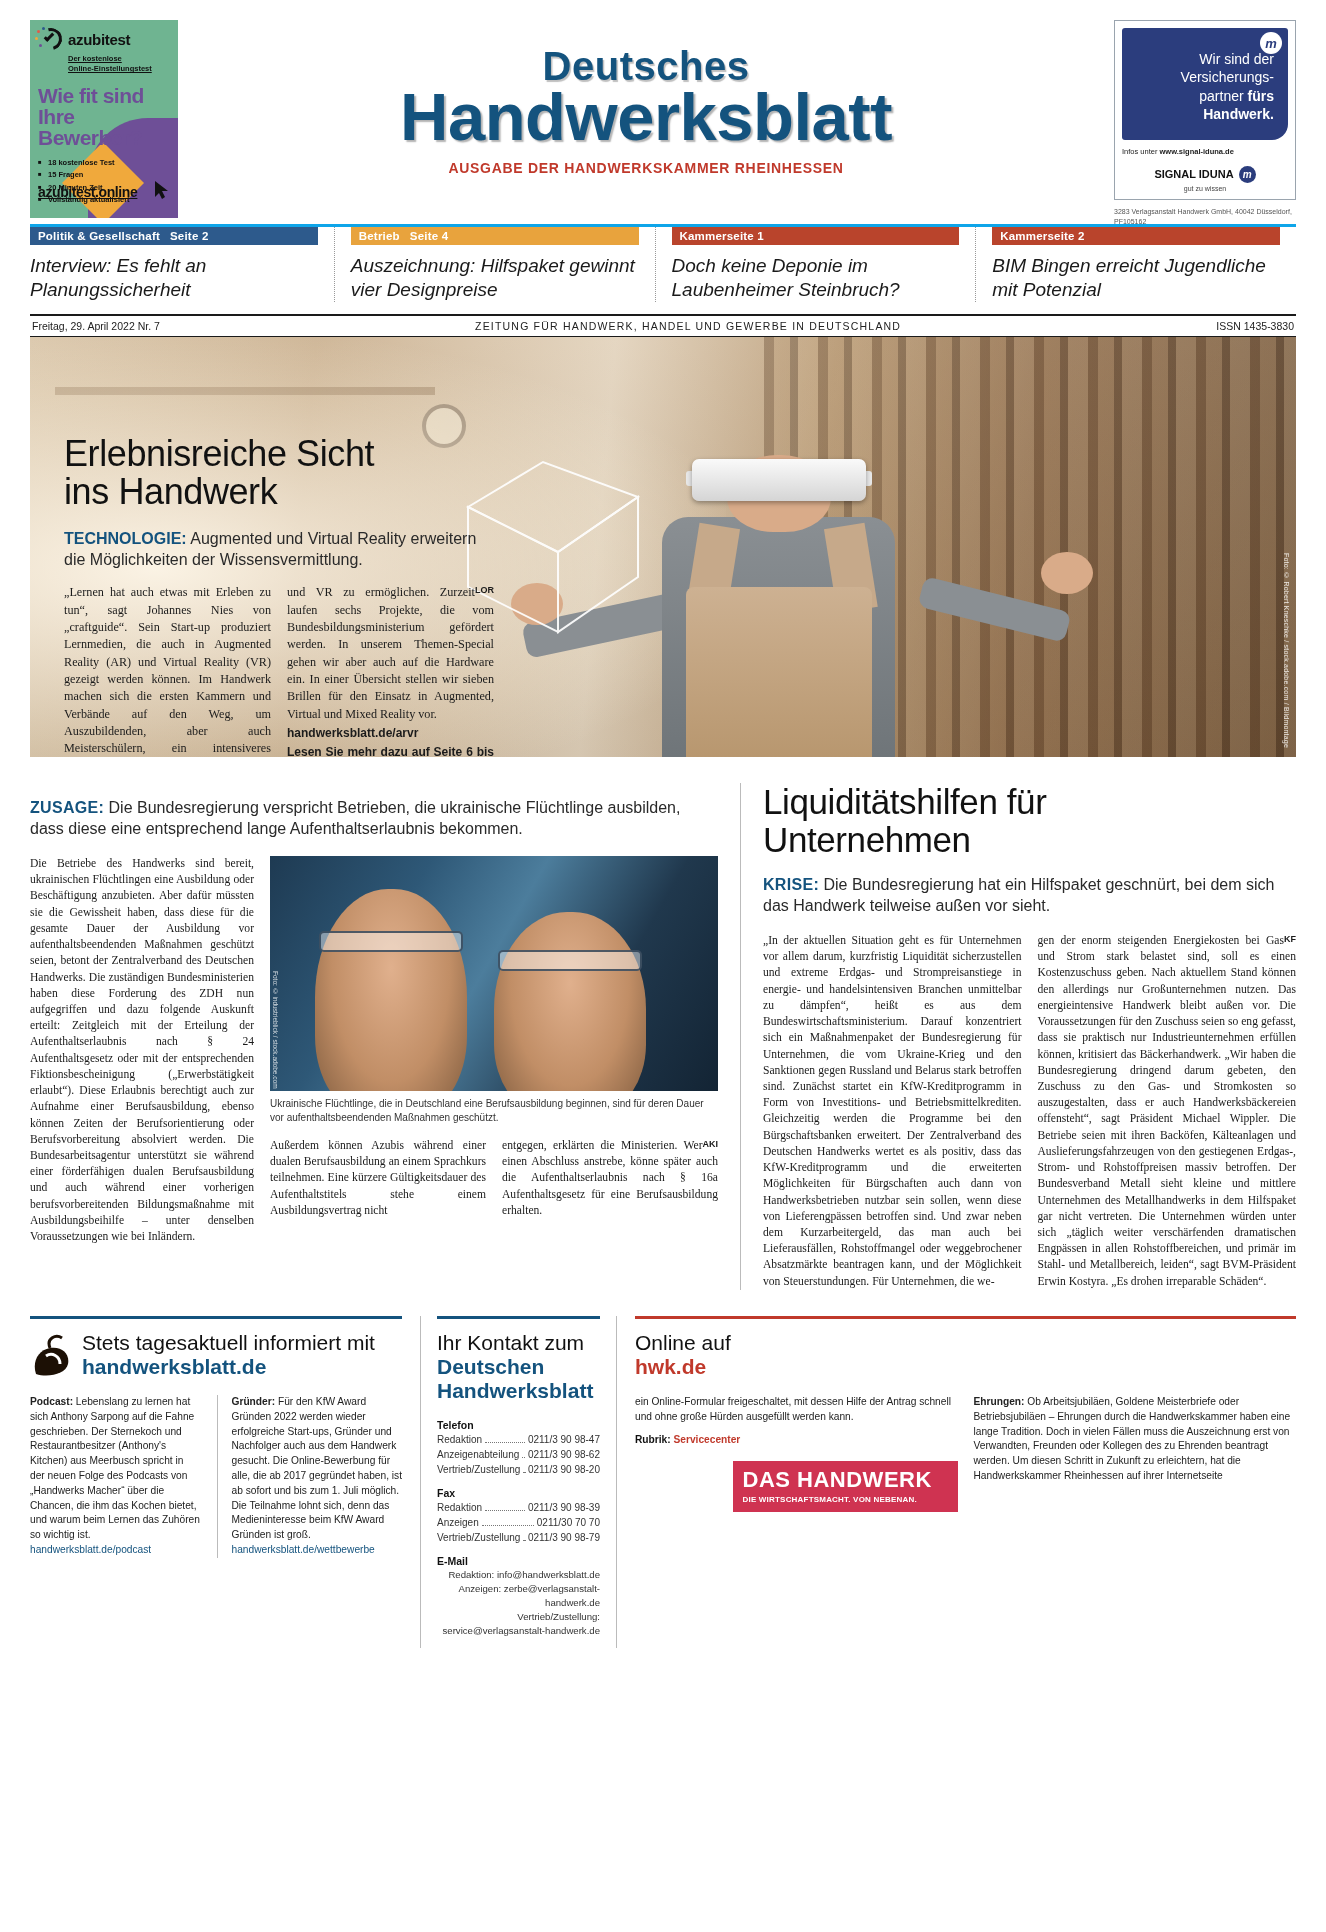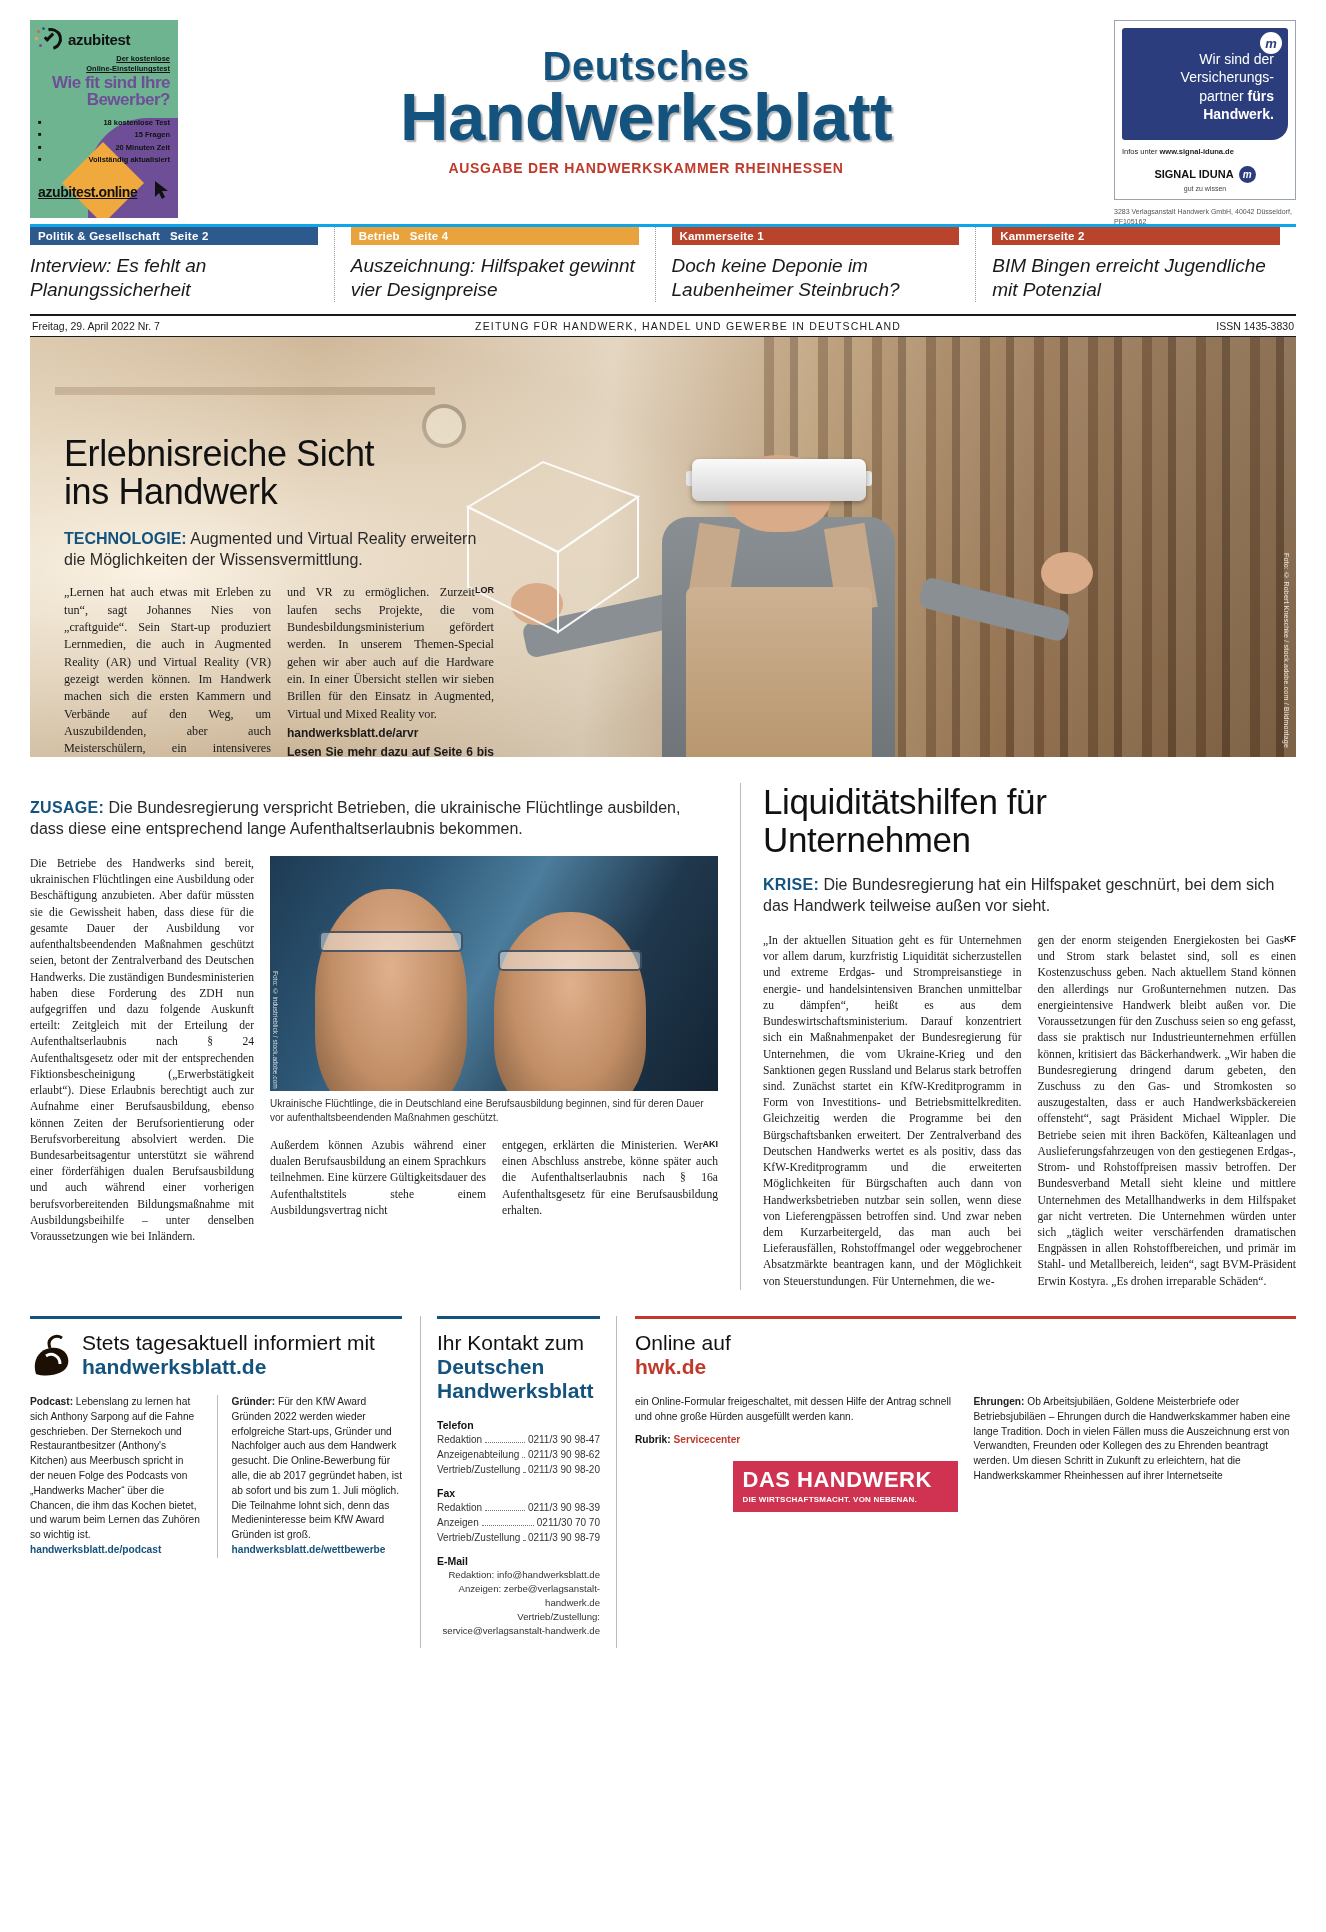--- a/index.html
+++ b/index.html
@@ -12,21 +12,21 @@
     overflow: hidden;
   }
   .page { position: relative; width: 1326px; height: 1932px; padding: 0 30px; }
 
   
   .masthead { display: flex; align-items: flex-start; padding-top: 20px; height: 218px; }
 
   
   .ad-azubi {
     width: 148px; height: 198px; position: relative; overflow: hidden;
-    background: #6fb491; flex: 0 0 auto; text-align: right;
+    background: #6fb491; flex: 0 0 auto;
   }
   .ad-azubi .purple-blob {
     position: absolute; right: -30px; bottom: -20px; width: 120px; height: 120px;
     background: #6e4f97; border-radius: 60px 0 0 0;
   }
   .ad-azubi .purple-rect {
     position: absolute; right: 0; bottom: 0; width: 60px; height: 72px; background: #6e4f97;
   }
   .ad-azubi .diamond {
     position: absolute; left: 44px; bottom: 6px; width: 58px; height: 58px;
@@ -42,22 +42,22 @@
   .azubi-check .tick {
     position: absolute; left: 6px; top: 8px; width: 10px; height: 5px;
     border-left: 3px solid #111; border-bottom: 3px solid #111; transform: rotate(-45deg);
   }
   .azubi-dots i {
     position: absolute; width: 3px; height: 3px; border-radius: 50%;
   }
   .azubi-name { font-weight: bold; font-size: 15px; color: #111; letter-spacing: -0.3px; }
   .azubi-sub { font-size: 7.5px; font-weight: bold; color: #111; line-height: 1.35;
                text-decoration: underline; margin: 2px 0 0 30px; }
-  .azubi-claim { font-size: 17px; font-weight: bold; color: #6e4f97; line-height: 1.0;
-                 margin-top: 0; letter-spacing: -0.5px; }
+  .azubi-claim { font-size: 21px; font-weight: bold; color: #6e4f97; line-height: 1.0;
+                 margin-top: 11px; letter-spacing: -0.5px; }
   .azubi-list { margin: 9px 0 0 0; padding: 0; list-style: none; }
   .azubi-list li { font-size: 7.5px; font-weight: bold; color: #111; line-height: 1.62; padding-left: 10px; position: relative; }
   .azubi-list li::before { content: "\25A0"; position: absolute; left: 0; font-size: 6px; top: 1px; }
   .azubi-url {
     position: absolute; left: 8px; bottom: 18px; z-index: 4;
     font-size: 14px; font-weight: bold; color: #111; text-decoration: underline;
     letter-spacing: -0.4px;
   }
   .azubi-cursor { position: absolute; right: 8px; bottom: 14px; z-index: 5; }
 
@@ -255,21 +255,21 @@
   .rule-blue { height: 3px; background: #14537e; margin-bottom: 12px; }
   .rule-red { height: 3px; background: #c0392b; margin-bottom: 12px; }
   .f-head { font-size: 21px; line-height: 1.15; color: #111; }
   .f-head b { display: block; font-weight: bold; color: #14537e; }
   .f-head b.red { color: #c0392b; }
   .mouse-row { display: flex; align-items: center; gap: 8px; }
   .mouse-icon { width: 44px; height: 42px; flex: 0 0 auto; }
   .f-body { display: flex; gap: 16px; margin-top: 16px; }
   .f-txt { flex: 1 1 0; font-size: 10.2px; line-height: 1.45; color: #222; text-align: left; }
   .f-txt b { font-weight: bold; }
-  .f-txt a, .f-txt .lnk { color: #14537e; font-weight: bold; }
+  .f-txt a, .f-txt .lnk { color: #14537e; font-weight: normal; }
   .contact-group { margin-bottom: 10px; }
   .contact-group .ch { font-size: 10.5px; font-weight: bold; color: #111; margin-bottom: 1px; }
   .contact-row {
     display: flex; align-items: baseline; font-size: 10px; color: #333; line-height: 1.5;
   }
   .contact-row .lbl { white-space: nowrap; }
   .contact-row .dots { flex: 1 1 auto; border-bottom: 1.5px dotted #777; margin: 0 3px 3px; }
   .contact-row .val { white-space: nowrap; font-weight: normal; }
   .email-line { font-size: 9.6px; color: #333; line-height: 1.45; text-align: right; }
   .rubrik { margin-top: 8px; font-size: 10.2px; }

